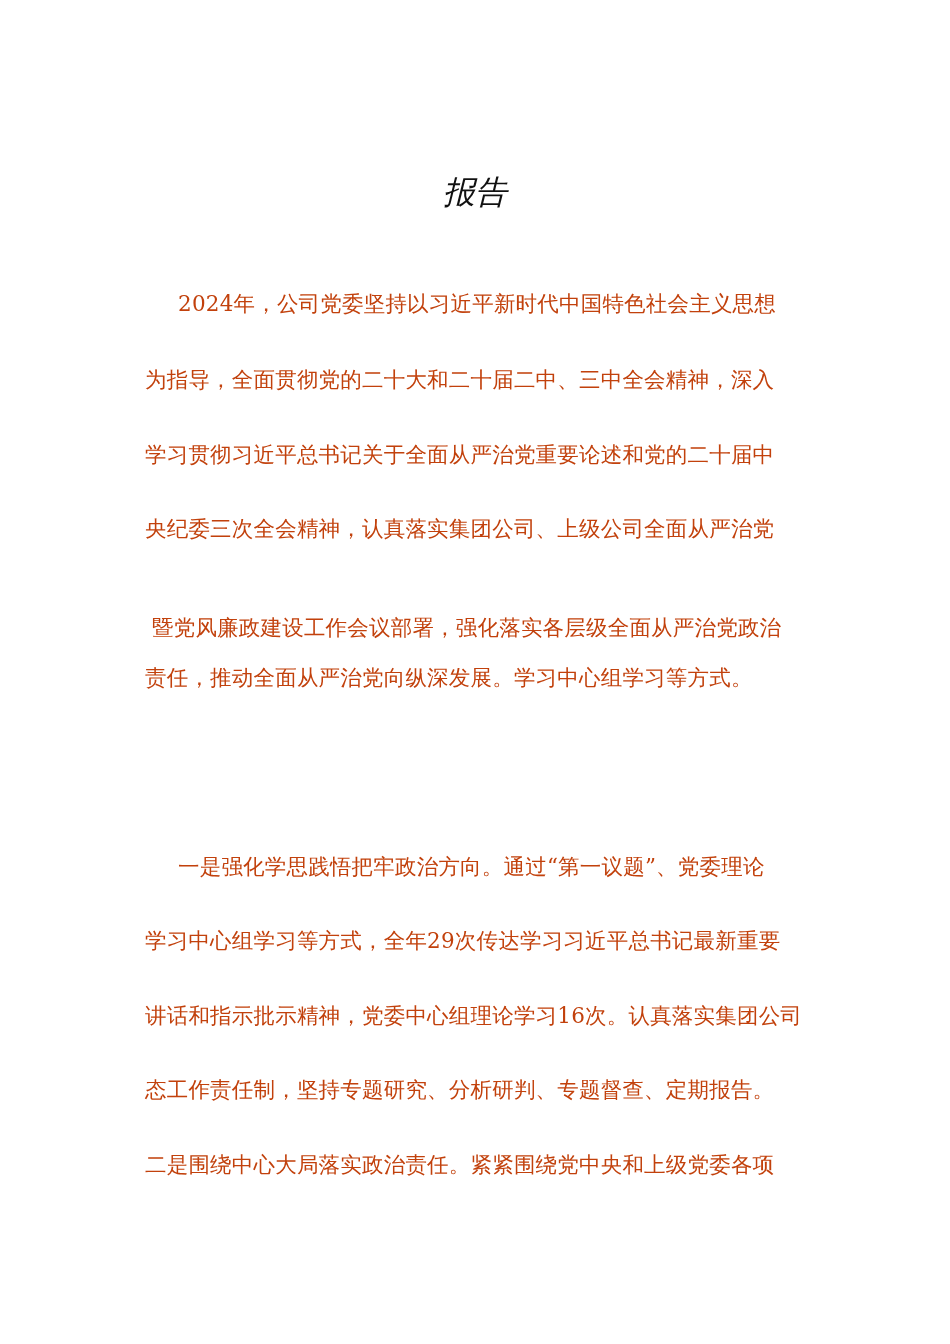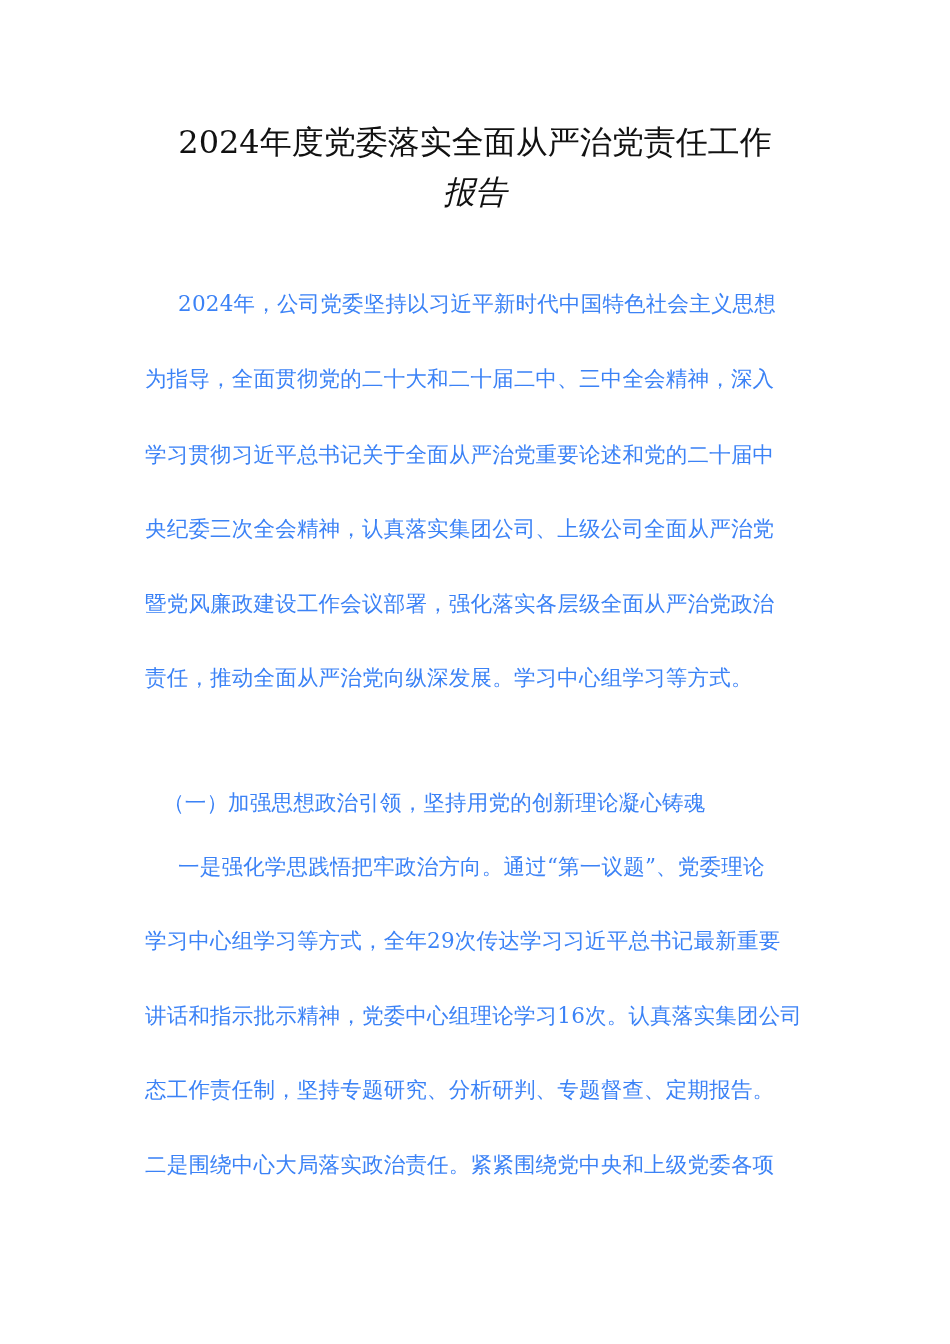--- a/index.html
+++ b/index.html
@@ -2,43 +2,41 @@
 <html><head>
   <meta charset="utf-8">
   <style>
     html, body { margin: 0; padding: 0; background: #ffffff; }
     body { width: 950px; height: 1344px; position: relative; overflow: hidden;
            font-family: "DejaVu Serif", "Liberation Serif", serif; color: #111111; }
     .page { position: absolute; left: 0; top: 0; width: 950px; height: 1344px; background: #ffffff; }
     .title { position: absolute; left: 0; width: 950px; text-align: center;
              font-size: 32px; line-height: 40px; color: #111; white-space: nowrap; }
     .line { position: absolute; left: 145px; width: 665px; font-size: 21.5px; line-height: 30px;
-            white-space: nowrap; letter-spacing: 0.2px; color: #3b82f6; }
+            white-space: nowrap; letter-spacing: 0.2px; color: #c2410c; }
     .indent { left: 178px; width: 632px; }
     .heading1 { left: 178px; }
     .heading2 { left: 163px; }
   </style>
 </head>
 <body>
 
 <div class="page">
 
-  <div class="title" style="top:122px;">2024年度党委落实全面从严治党责任工作</div>
   <div class="title" style="top:172px;font-style:italic;">报告</div>
 
   <div>
     <div class="line indent" style="top:289px;">2024年，公司党委坚持以习近平新时代中国特色社会主义思想</div>
-    <div class="line" style="top:365px;font-family:Liberation Mono, monospace;">为指导，全面贯彻党的二十大和二十届二中、三中全会精神，深入</div>
+    <div class="line" style="top:365px;">为指导，全面贯彻党的二十大和二十届二中、三中全会精神，深入</div>
     <div class="line" style="top:440px;">学习贯彻习近平总书记关于全面从严治党重要论述和党的二十届中</div>
     <div class="line" style="top:514px;">央纪委三次全会精神，认真落实集团公司、上级公司全面从严治党</div>
-    <div class="line" style="top:589px;">暨党风廉政建设工作会议部署，强化落实各层级全面从严治党政治</div>
+    <div class="line" style="top:613px;margin-left:7px;">暨党风廉政建设工作会议部署，强化落实各层级全面从严治党政治</div>
     <div class="line" style="top:663px;">责任，推动全面从严治党向纵深发展。学习中心组学习等方式。</div>
   </div>
 
-  <div class="line heading2" style="top:788px;">（一）加强思想政治引领，坚持用党的创新理论凝心铸魂</div>
 
   <div>
     <div class="line indent" style="top:852px;">一是强化学思践悟把牢政治方向。通过“第一议题”、党委理论</div>
     <div class="line" style="top:926px;">学习中心组学习等方式，全年29次传达学习习近平总书记最新重要</div>
     <div class="line" style="top:1001px;">讲话和指示批示精神，党委中心组理论学习16次。认真落实集团公司</div>
     <div class="line" style="top:1075px;">态工作责任制，坚持专题研究、分析研判、专题督查、定期报告。</div>
     <div class="line" style="top:1150px;">二是围绕中心大局落实政治责任。紧紧围绕党中央和上级党委各项</div>
   </div>
 
 </div>

